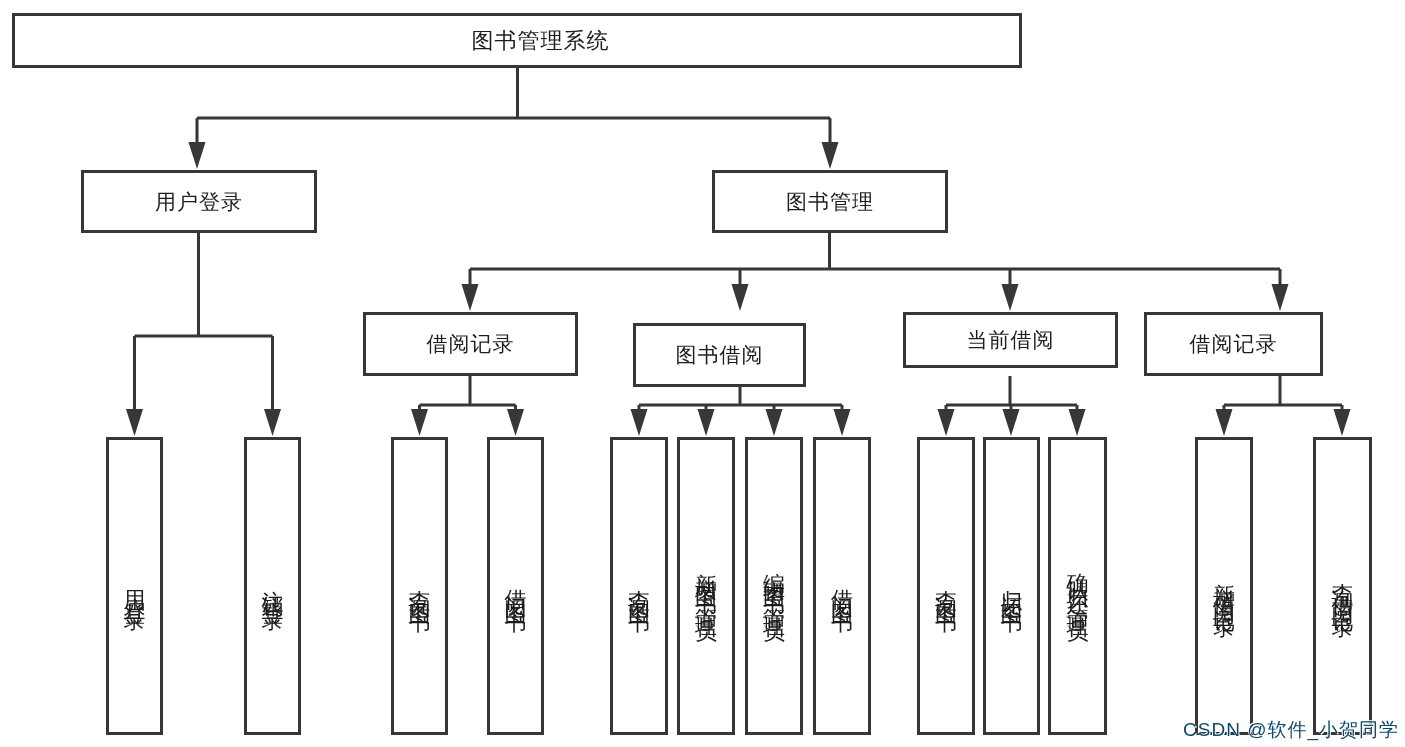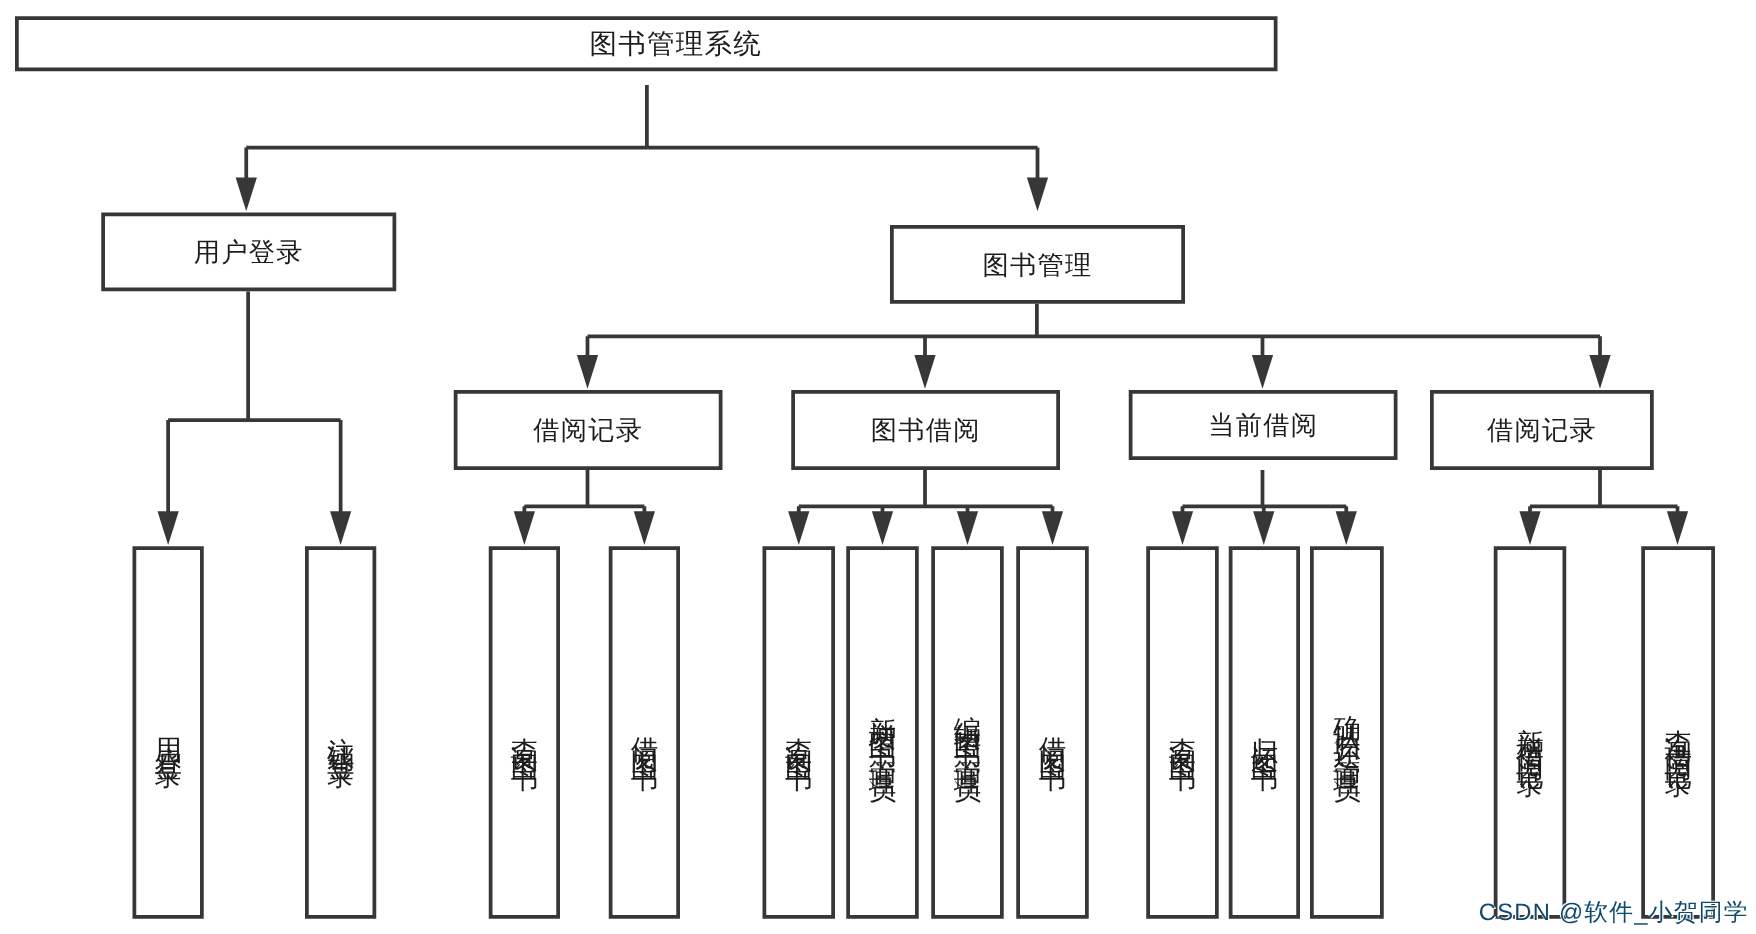--- a/index.html
+++ b/index.html
@@ -26,25 +26,25 @@
   .vbox{top:437px;height:298px;}
   .vbox .vlabel{
     writing-mode:vertical-rl;
     text-orientation:mixed;
     font-size:22px;
     letter-spacing:7px;
     line-height:1;
     white-space:nowrap;
   }
   
-  .n-root{left:12px;top:13px;width:1010px;height:44px;padding-left:47px;}
+  .n-root{left:12px;top:13px;width:1010px;height:55px;padding-left:47px;}
   .n-user-login-grp{left:81px;top:170px;width:236px;height:63px;}
-  .n-book-mgmt{left:712px;top:170px;width:236px;height:63px;margin-top:10px;}
+  .n-book-mgmt{left:712px;top:170px;width:236px;height:63px;}
   .n-new-books{left:363px;top:312px;width:215px;height:64px;}
-  .n-book-borrow{left:633px;top:312px;width:215px;height:64px;font-family:Liberation Mono, monospace;}
+  .n-book-borrow{left:633px;top:323px;width:173px;height:64px;font-family:Liberation Mono, monospace;}
   .n-current-borrow{left:903px;top:312px;width:215px;height:56px;}
   .n-borrow-records{left:1144px;top:312px;width:179px;height:64px;}
   .n-leaf-user-login{left:106px;width:57px;}
   .n-leaf-logout{left:244px;width:57px;}
   .n-leaf-nb-query{left:391px;width:57px;}
   .n-leaf-nb-borrow{left:487px;width:57px;}
   .n-leaf-bb-query{left:610px;width:58px;}
   .n-leaf-bb-add{left:677px;width:58px;}
   .n-leaf-bb-edit{left:745px;width:58px;}
   .n-leaf-bb-borrow{left:813px;width:58px;}

